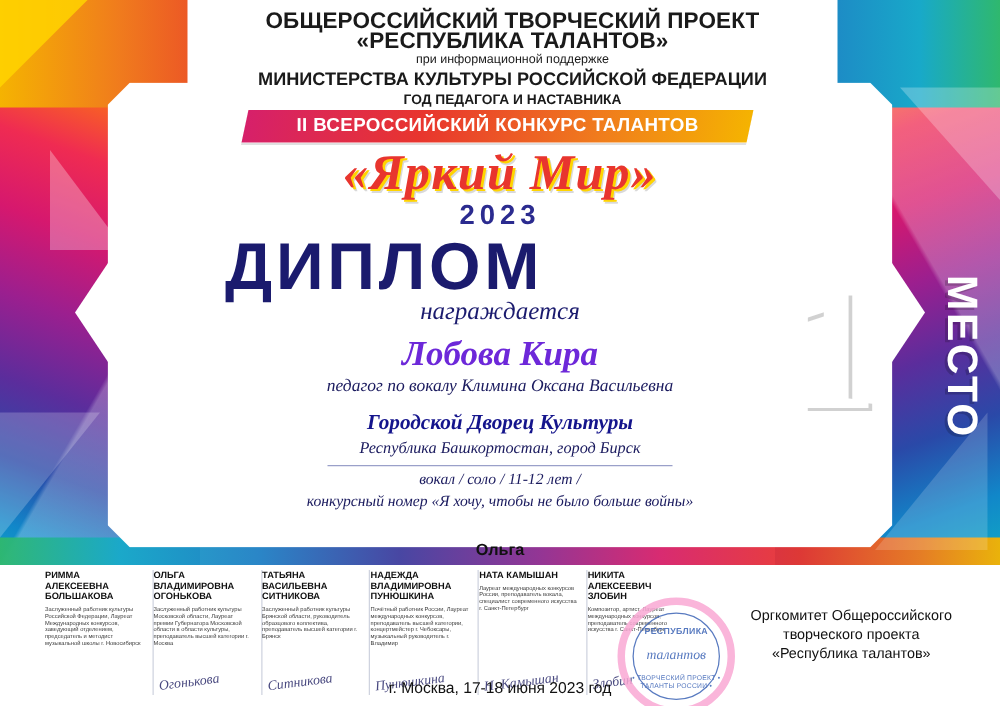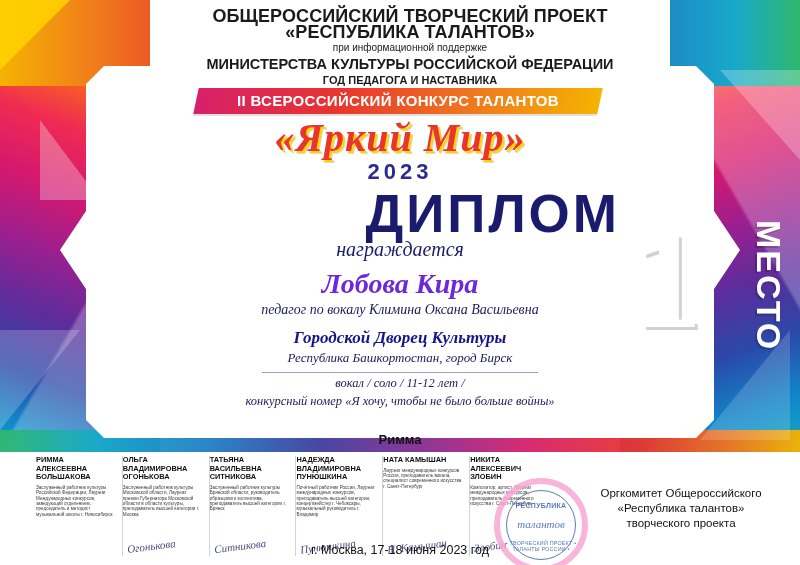--- a/index.html
+++ b/index.html
@@ -87,21 +87,21 @@
   .brand .name{
     font-family:"Liberation Serif",serif;font-style:italic;font-weight:bold;
     font-size:40px;color:#e8352e;text-shadow:2px 2px 0 #ffd400,3px 3px 0 rgba(0,0,0,.15);
     letter-spacing:1px;line-height:40px;
   }
   .brand .year{
     font-size:22px;font-weight:bold;color:#2b2b8f;letter-spacing:4px;line-height:24px;margin-top:2px;
   }
 
   .title{
-    position:absolute;left:180px;top:186px;width:440px;text-align:right;
+    position:absolute;left:180px;top:186px;width:440px;text-align:left;
     font-size:53px;font-weight:bold;letter-spacing:3px;color:#1b1b6e;line-height:55px;
     text-shadow:2px 2px 0 rgba(255,255,255,.9);
   }
   .subtitle{
     position:absolute;left:180px;top:238px;width:440px;text-align:center;
     font-family:"Liberation Serif",serif;font-style:italic;font-size:20px;color:#1b1b6e;
   }
 
   .winner{
     position:absolute;left:140px;top:268px;width:520px;text-align:center;
@@ -243,21 +243,21 @@
   <div class="city">Республика Башкортостан, город Бирск</div>
   <div class="divider"></div>
   <div class="nomination">вокал  /  соло / 11-12 лет /</div>
   <div class="piece">конкурсный номер «Я хочу, чтобы не было больше войны»</div>
 
   <div class="place">
     <div class="num">1</div>
     <div class="word">МЕСТО</div>
   </div>
 
-  <div class="jury-title">Римма</div>
+  <div class="jury-title">Ольга</div>
   <div class="jury-row">
     <div class="jury-cell">
       <div class="jury-name">Римма Алексеевна Большакова</div>
       <div class="jury-desc">Заслуженный работник культуры Российской Федерации, Лауреат Международных конкурсов, заведующий отделением, председатель и методист музыкальной школы г. Новосибирск</div>
       <div class="sig"></div>
     </div>
     <div class="jury-cell">
       <div class="jury-name">Ольга Владимировна Огонькова</div>
       <div class="jury-desc">Заслуженный работник культуры Московской области, Лауреат премии Губернатора Московской области в области культуры, преподаватель высшей категории г. Москва</div>
       <div class="sig">Огонькова</div>
@@ -285,18 +285,18 @@
   </div>
 
   <div class="stamp">
     <div class="s1">РЕСПУБЛИКА</div>
     <div class="s2">талантов</div>
     <div class="s3">• ТВОРЧЕСКИЙ ПРОЕКТ • ТАЛАНТЫ РОССИИ •</div>
   </div>
 
   <div class="org-right">
     <div>Оргкомитет Общероссийского</div>
+    <div>творческого проекта</div>
     <div>«Республика талантов»</div>
-    <div>творческого проекта</div>
   </div>
 
   <div class="footer-date">г. Москва, 17-18 июня  2023 год</div>
 </div>
 
 </body></html>

